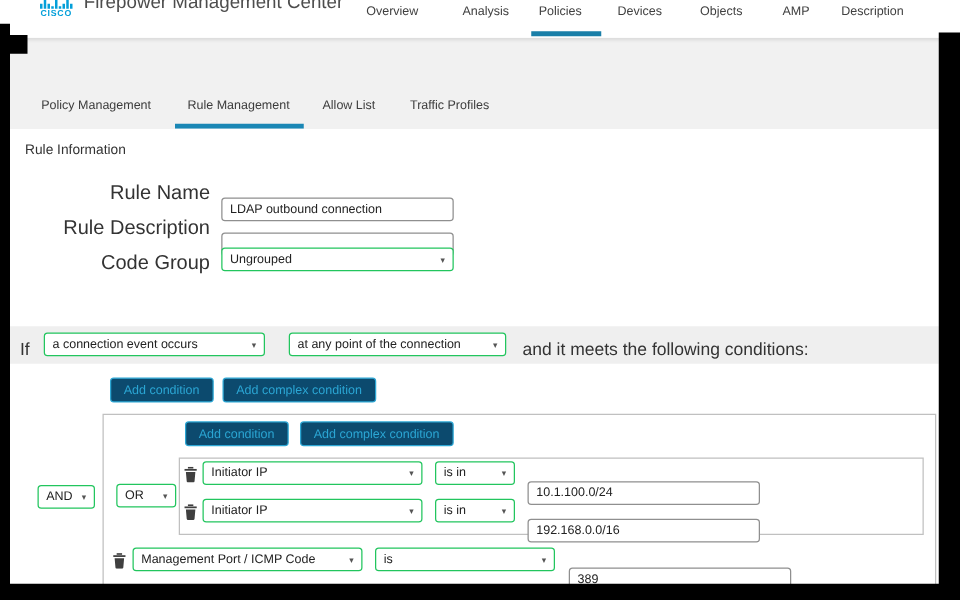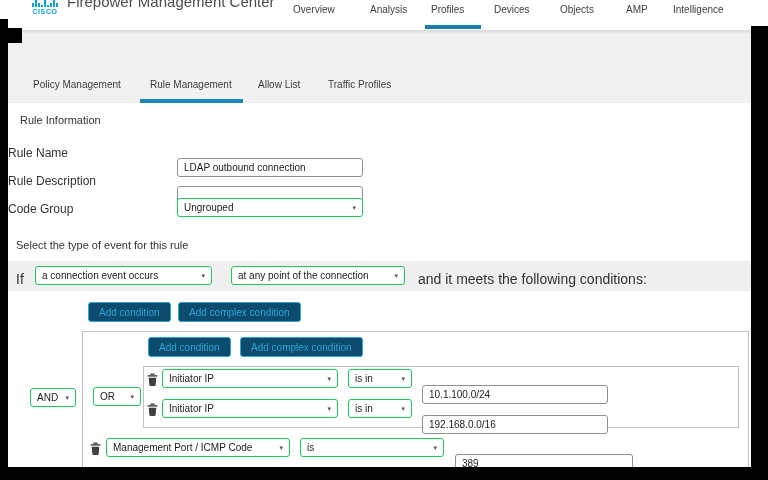--- a/index.html
+++ b/index.html
@@ -20,21 +20,21 @@
 
   
   .band{position:absolute;left:0;top:30px;width:768px;height:73px;background:#f1f1f1;
     box-shadow:inset 0 2px 3px rgba(0,0,0,.10);border-bottom:1px solid #e2e2e2;}
   .tab{position:absolute;top:49px;font-size:10px;color:#3c3c3c;cursor:pointer;white-space:nowrap;}
   .tab-underline{position:absolute;top:69px;height:3.5px;background:#1a87b5;}
 
   
   .content{position:absolute;left:0;top:103px;width:768px;height:364px;background:#fff;}
   .h-section{position:absolute;font-size:11px;color:#333;}
-  .f-label{position:absolute;width:160px;font-size:12px;color:#333;}
+  .f-label{position:absolute;width:160px;text-align:right;font-size:16px;color:#333;}
   .txt{position:absolute;height:17px;width:172px;border:1px solid #8f8f8f;border-radius:3px;
     font-family:inherit;font-size:10px;color:#222;padding:0 6px;background:#fff;box-sizing:content-box;margin-top:16px;}
   .sel{position:absolute;height:19px;border:1px solid #22c55e;border-radius:3px;background:#fff;
     display:flex;align-items:center;justify-content:space-between;padding:0 6px;box-sizing:border-box;
     font-size:10px;color:#222;cursor:pointer;white-space:nowrap;overflow:hidden;}
   .sel .caret{font-size:7px;color:#555;margin-left:6px;}
   .ifband{position:absolute;left:8px;top:158px;width:743px;height:30px;background:#efefef;}
   .btn{position:absolute;height:18px;border:1px solid #2ba6d4;border-radius:3px;background:#0c4a6e;
     color:#2ba6d4;font-size:10px;display:flex;align-items:center;padding:0 10px;cursor:pointer;white-space:nowrap;}
   .box{position:absolute;border:1px solid #c0c0c0;background:#fff;}
@@ -61,25 +61,25 @@
           <i style="height:4px"></i>
           <i style="height:7px"></i>
           <i style="height:4px"></i>
       </span>
       <span class="logo-text">CISCO</span>
     </div>
     <div class="app-title">Firepower Management Center</div>
 
     <div class="nav-item" style="left:293px">Overview</div>
     <div class="nav-item" style="left:370px">Analysis</div>
-    <div class="nav-item" style="left:431px">Profiles</div>
+    <div class="nav-item" style="left:431px">Policies</div>
     <div class="nav-item" style="left:494px">Devices</div>
     <div class="nav-item" style="left:560px">Objects</div>
     <div class="nav-item" style="left:626px">AMP</div>
-    <div class="nav-item" style="left:673px">Intelligence</div>
+    <div class="nav-item" style="left:673px">Description</div>
     <div class="nav-underline" style="left:425px;width:56px"></div>
   </div>
 
   <div class="band">
     <div class="tab" style="left:33px">Policy Management</div>
     <div class="tab" style="left:150px">Rule Management</div>
     <div class="tab" style="left:258px">Allow List</div>
     <div class="tab" style="left:328px">Traffic Profiles</div>
     <div class="tab-underline" style="left:140px;width:103px"></div>
   </div>
@@ -93,21 +93,20 @@
 
     <div class="f-label" style="left:8px;top:71px">Rule Description</div>
     <input class="txt" style="left: 177px; top: 67px;" value="">
 
     <div class="f-label" style="left:8px;top:99px">Code Group</div>
     <div class="sel" style="left:177px;top:95px;width:186px">
       <span>Ungrouped</span>
       <span class="caret">▾</span>
     </div>
 
-    <div class="h-section" style="left:16px;top:136px">Select the type of event for this rule</div>
 
     <div class="ifband">
       <div class="static-text" style="left:8px;top:10px">If</div>
       <div class="sel" style="left:27px;top:5px;width:177px">
         <span>a connection event occurs</span>
         <span class="caret">▾</span>
       </div>
       <div class="sel" style="left:223px;top:5px;width:174px">
         <span>at any point of the connection</span>
         <span class="caret">▾</span>

